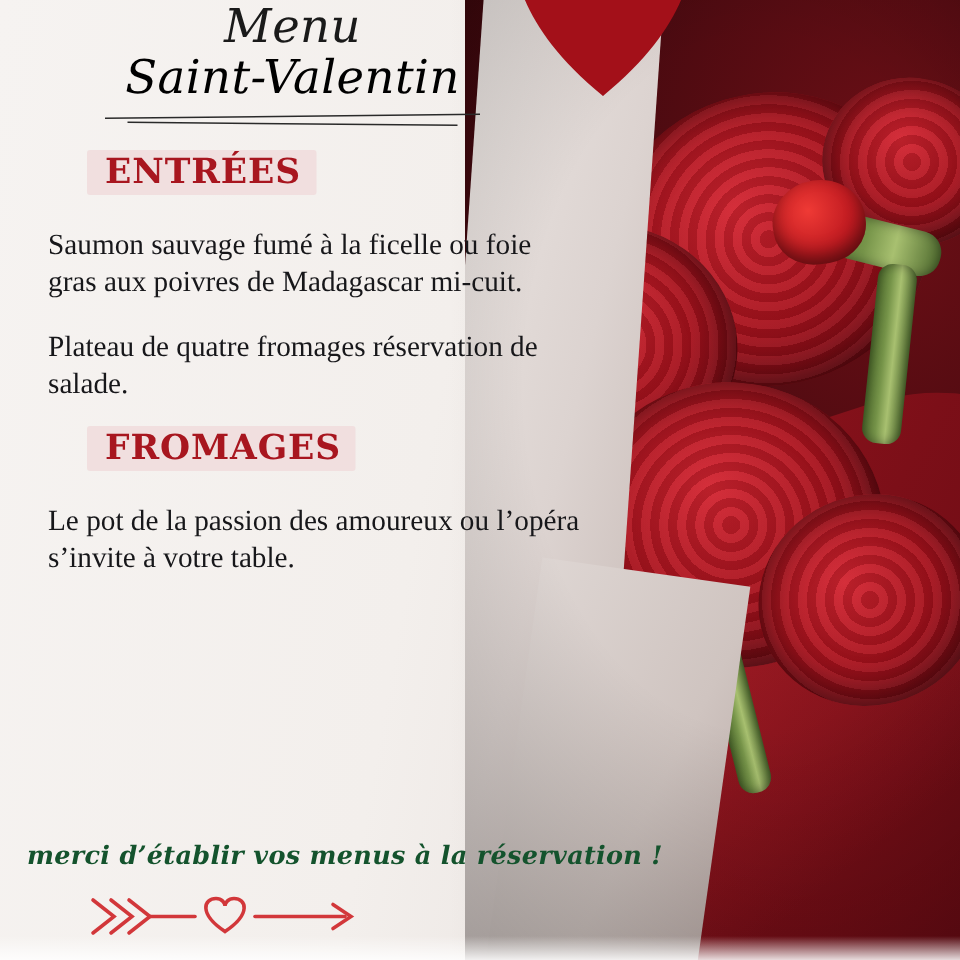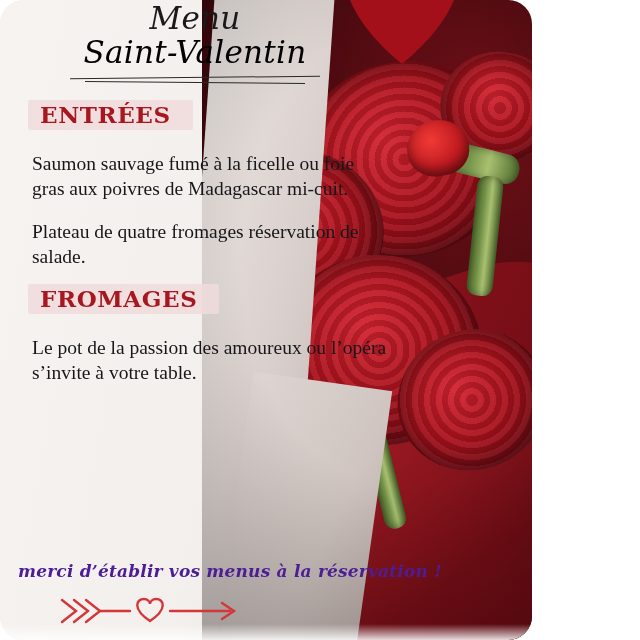--- a/index.html
+++ b/index.html
@@ -9,25 +9,24 @@
   body {
     width: 640px;
     height: 640px;
     overflow: hidden;
     font-family: "Liberation Serif", serif;
     background: #ffffff;
   }
 
   .poster {
     position: relative;
-    width: 532px;
+    width: 640px;
     height: 640px;
     overflow: hidden;
     background: #f2eeeb;
-    border-radius: 24px;
   }
 
   
   .bg-paper {
     position: absolute;
     inset: 0;
     background: linear-gradient(100deg, #f6f3f1 0%, #f3efec 45%, #ebe5e2 70%, #e4dcd9 100%);
   }
   .bg-paper-shade {
     position: absolute;
@@ -221,21 +220,22 @@
   .menu {
     position: absolute;
     top: 100px;
     left: 28px;
     width: 360px;
   }
   .section { margin-bottom: 14px; }
   .sec-head-wrap {
     display: inline-block;
     position: relative;
-    padding: 1px 22px 2px 12px;
+    padding: 1px 10px 2px 12px;
+    margin-left: 30px;
     margin-bottom: 4px;
   }
   .sec-head-bg {
     position: absolute;
     inset: 0;
     background: #f0dcdc;
     border-radius: 2px;
     opacity: 0.85;
   }
   .sec-head {
@@ -258,21 +258,21 @@
   }
 
   .note {
     position: absolute;
     top: 561px;
     left: 18px;
     font-family: "DejaVu Serif", serif;
     font-style: italic;
     font-weight: bold;
     font-size: 17px;
-    color: #4c1d95;
+    color: #14532d;
     letter-spacing: 0.2px;
     white-space: nowrap;
   }
 
   .arrow-orn {
     position: absolute;
     top: 596px;
     left: 60px;
     width: 190px;
     height: 30px;

